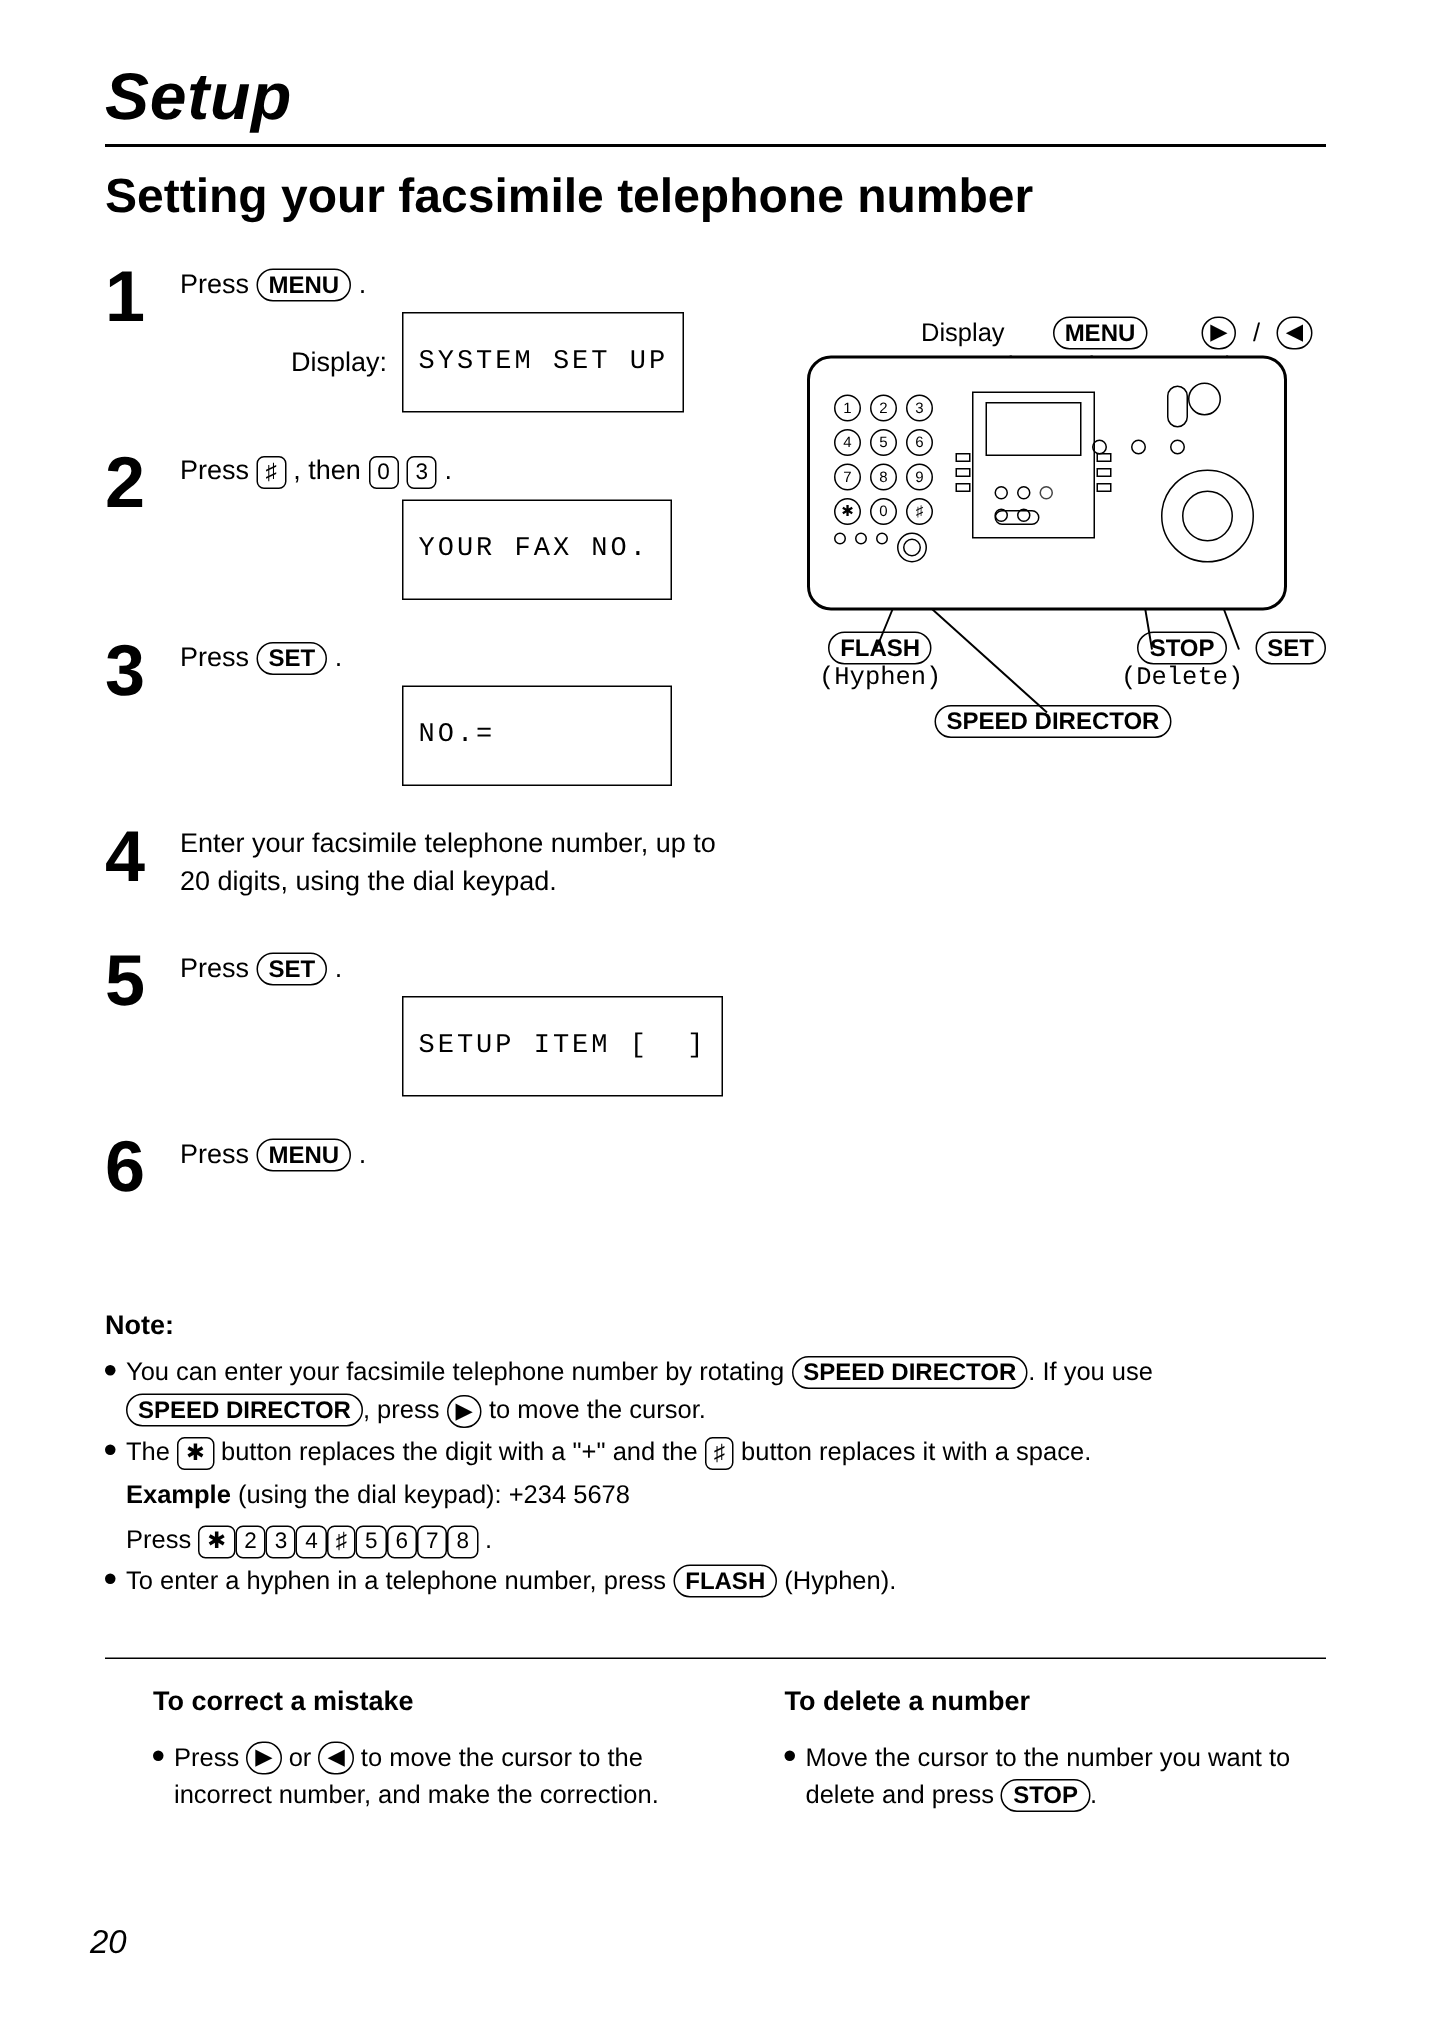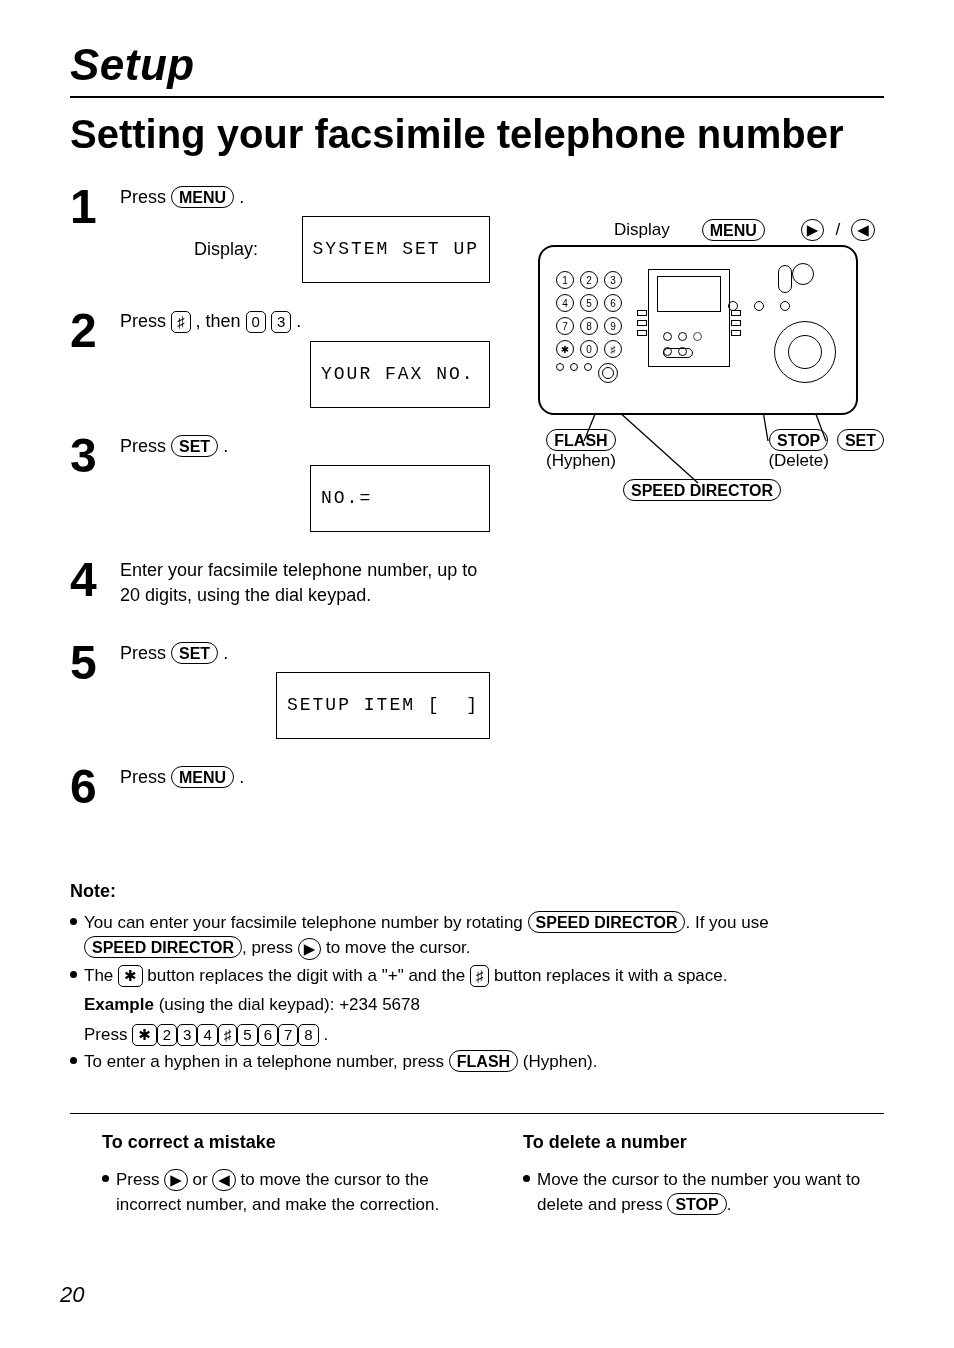--- a/index.html
+++ b/index.html
@@ -12,36 +12,36 @@
   }
   .page { padding: 30px 70px 0 70px; }
   .title {
     font-family: Arial, Helvetica, sans-serif;
     font-weight: bold; font-style: italic;
     font-size: 44px; letter-spacing: 0.5px;
     border-bottom: 2px solid #000;
     padding-bottom: 6px; margin: 10px 0 14px 0;
   }
   .section-heading {
-    font-weight: bold; font-size: 40px;
+    font-weight: bold; font-size: 32px;
     margin: 8px 0 26px 0;
   }
   .columns {
     display: flex; gap: 30px;
   }
   .left-col { flex: 0 0 420px; }
   .right-col { flex: 1; position: relative; }
 
   .step { display: flex; align-items: flex-start; gap: 18px; margin-bottom: 24px; }
   .step-num { font-weight: bold; font-size: 48px; line-height: 1; width: 32px; }
   .step-body { flex: 1; font-size: 18px; line-height: 1.4; }
   .step-line { margin: 2px 0 6px 0; }
 
   .label-right { text-align: right; padding-right: 10px; width: 148px; display: inline-block; font-size: 18px; }
-  .row { display: flex; align-items: center; margin-top: 6px; justify-content: space-between; }
+  .row { display: flex; align-items: center; margin-top: 6px; }
 
   .lcd {
     border: 1px solid #000; padding: 20px 10px;
     font-family: "Courier New", Courier, monospace;
     font-size: 18px; letter-spacing: 2px;
     min-width: 180px; display: inline-block;
     white-space: pre;
   }
 
   .btn-oval {
@@ -110,21 +110,21 @@
   .mid-dot-grd{width:9px;height:9px;border:1px solid #444;border-radius:50%;}
   .mid-slot{position:absolute;bottom:8px;left:14px;width:30px;height:10px;border:1px solid #000;border-radius:6px;}
 
   .jog { position:absolute; right:14px; top:18px; }
   .jog-small{ display:flex; gap:16px; margin-bottom:6px; margin-left:2px;}
   .jog-small div{width:10px;height:10px;border:1.2px solid #000;border-radius:50%;}
   .wheel{ width:62px;height:62px;border:1.8px solid #000;border-radius:50%; position:relative; margin-left:-2px;}
   .wheel::after{content:"";position:absolute;top:13px;left:13px;right:13px;bottom:13px;border:1.5px solid #000;border-radius:50%;}
   .callout-row { display:flex; justify-content:space-between; margin-top:14px; font-size:17px;}
   .callout-item { text-align:center; }
-  .callout-sub { display:block; font-weight:normal;}
+  .callout-sub { display:block; font-weight:normal;font-family:Liberation Mono, monospace;}
   .speed-dir { text-align:center; margin-top:8px;}
 
   
   .lines { position:absolute; top:0; left:0; pointer-events:none;}
 </style>
 </head>
 <body>
 
 <div class="page">
   <div class="title">Setup</div>

